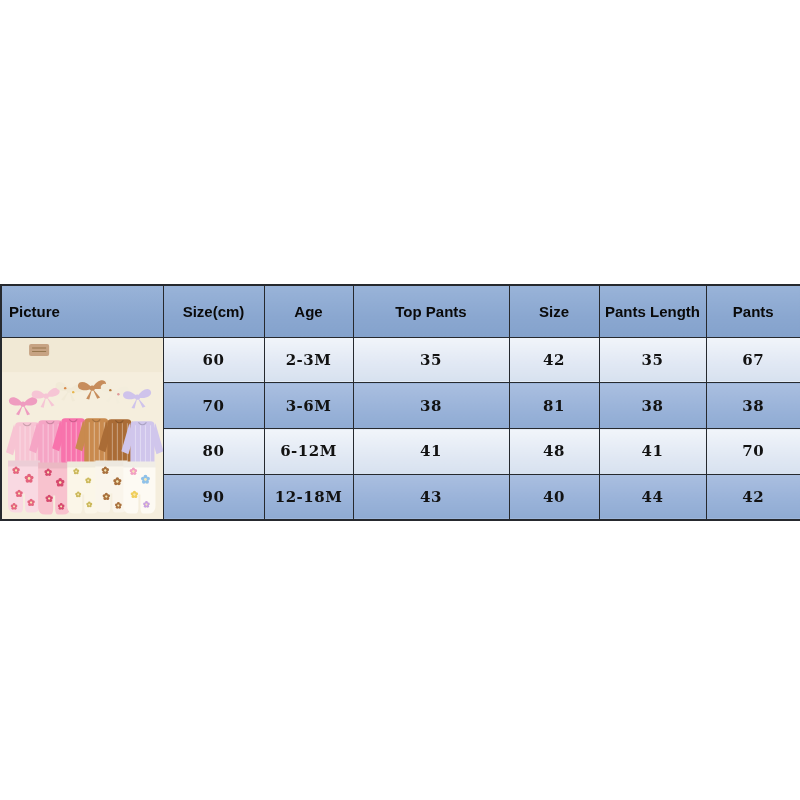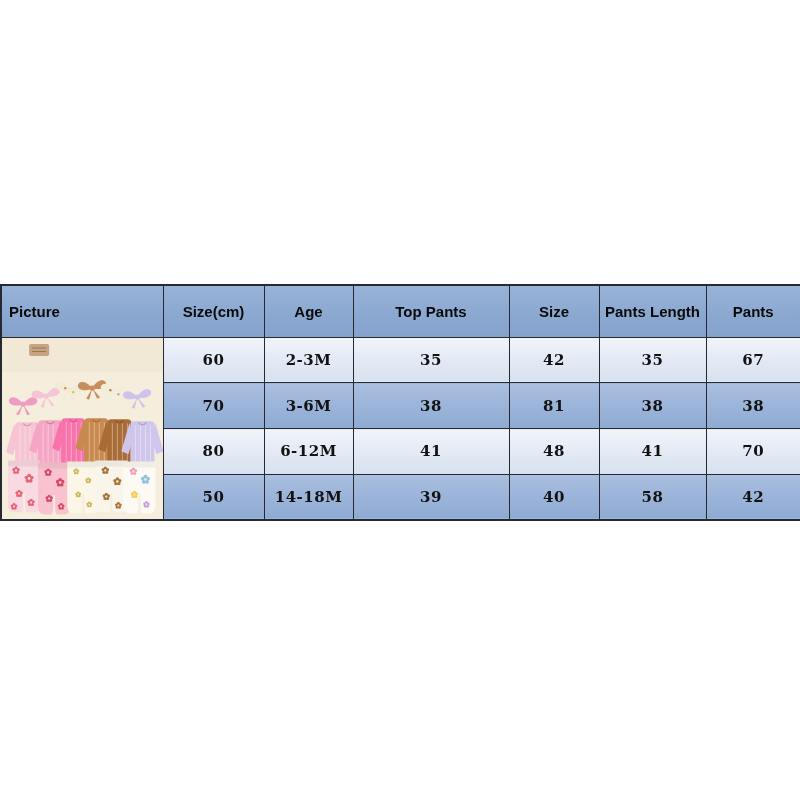--- a/index.html
+++ b/index.html
@@ -225,22 +225,22 @@
       <tr class="data-row row-light">
         <td class="vcell">80</td>
         <td class="vcell">6-12M</td>
         <td class="vcell">41</td>
         <td class="vcell">48</td>
         <td class="vcell">41</td>
         <td class="vcell">70</td>
       </tr>
 
       <tr class="data-row row-blue">
-        <td class="vcell">50</td>
-        <td class="vcell">14-18M</td>
-        <td class="vcell">39</td>
+        <td class="vcell">90</td>
+        <td class="vcell">12-18M</td>
+        <td class="vcell">43</td>
         <td class="vcell">40</td>
-        <td class="vcell">58</td>
+        <td class="vcell">44</td>
         <td class="vcell">42</td>
       </tr>
     </tbody>
   </table>
 </div>
 
 </body></html>

